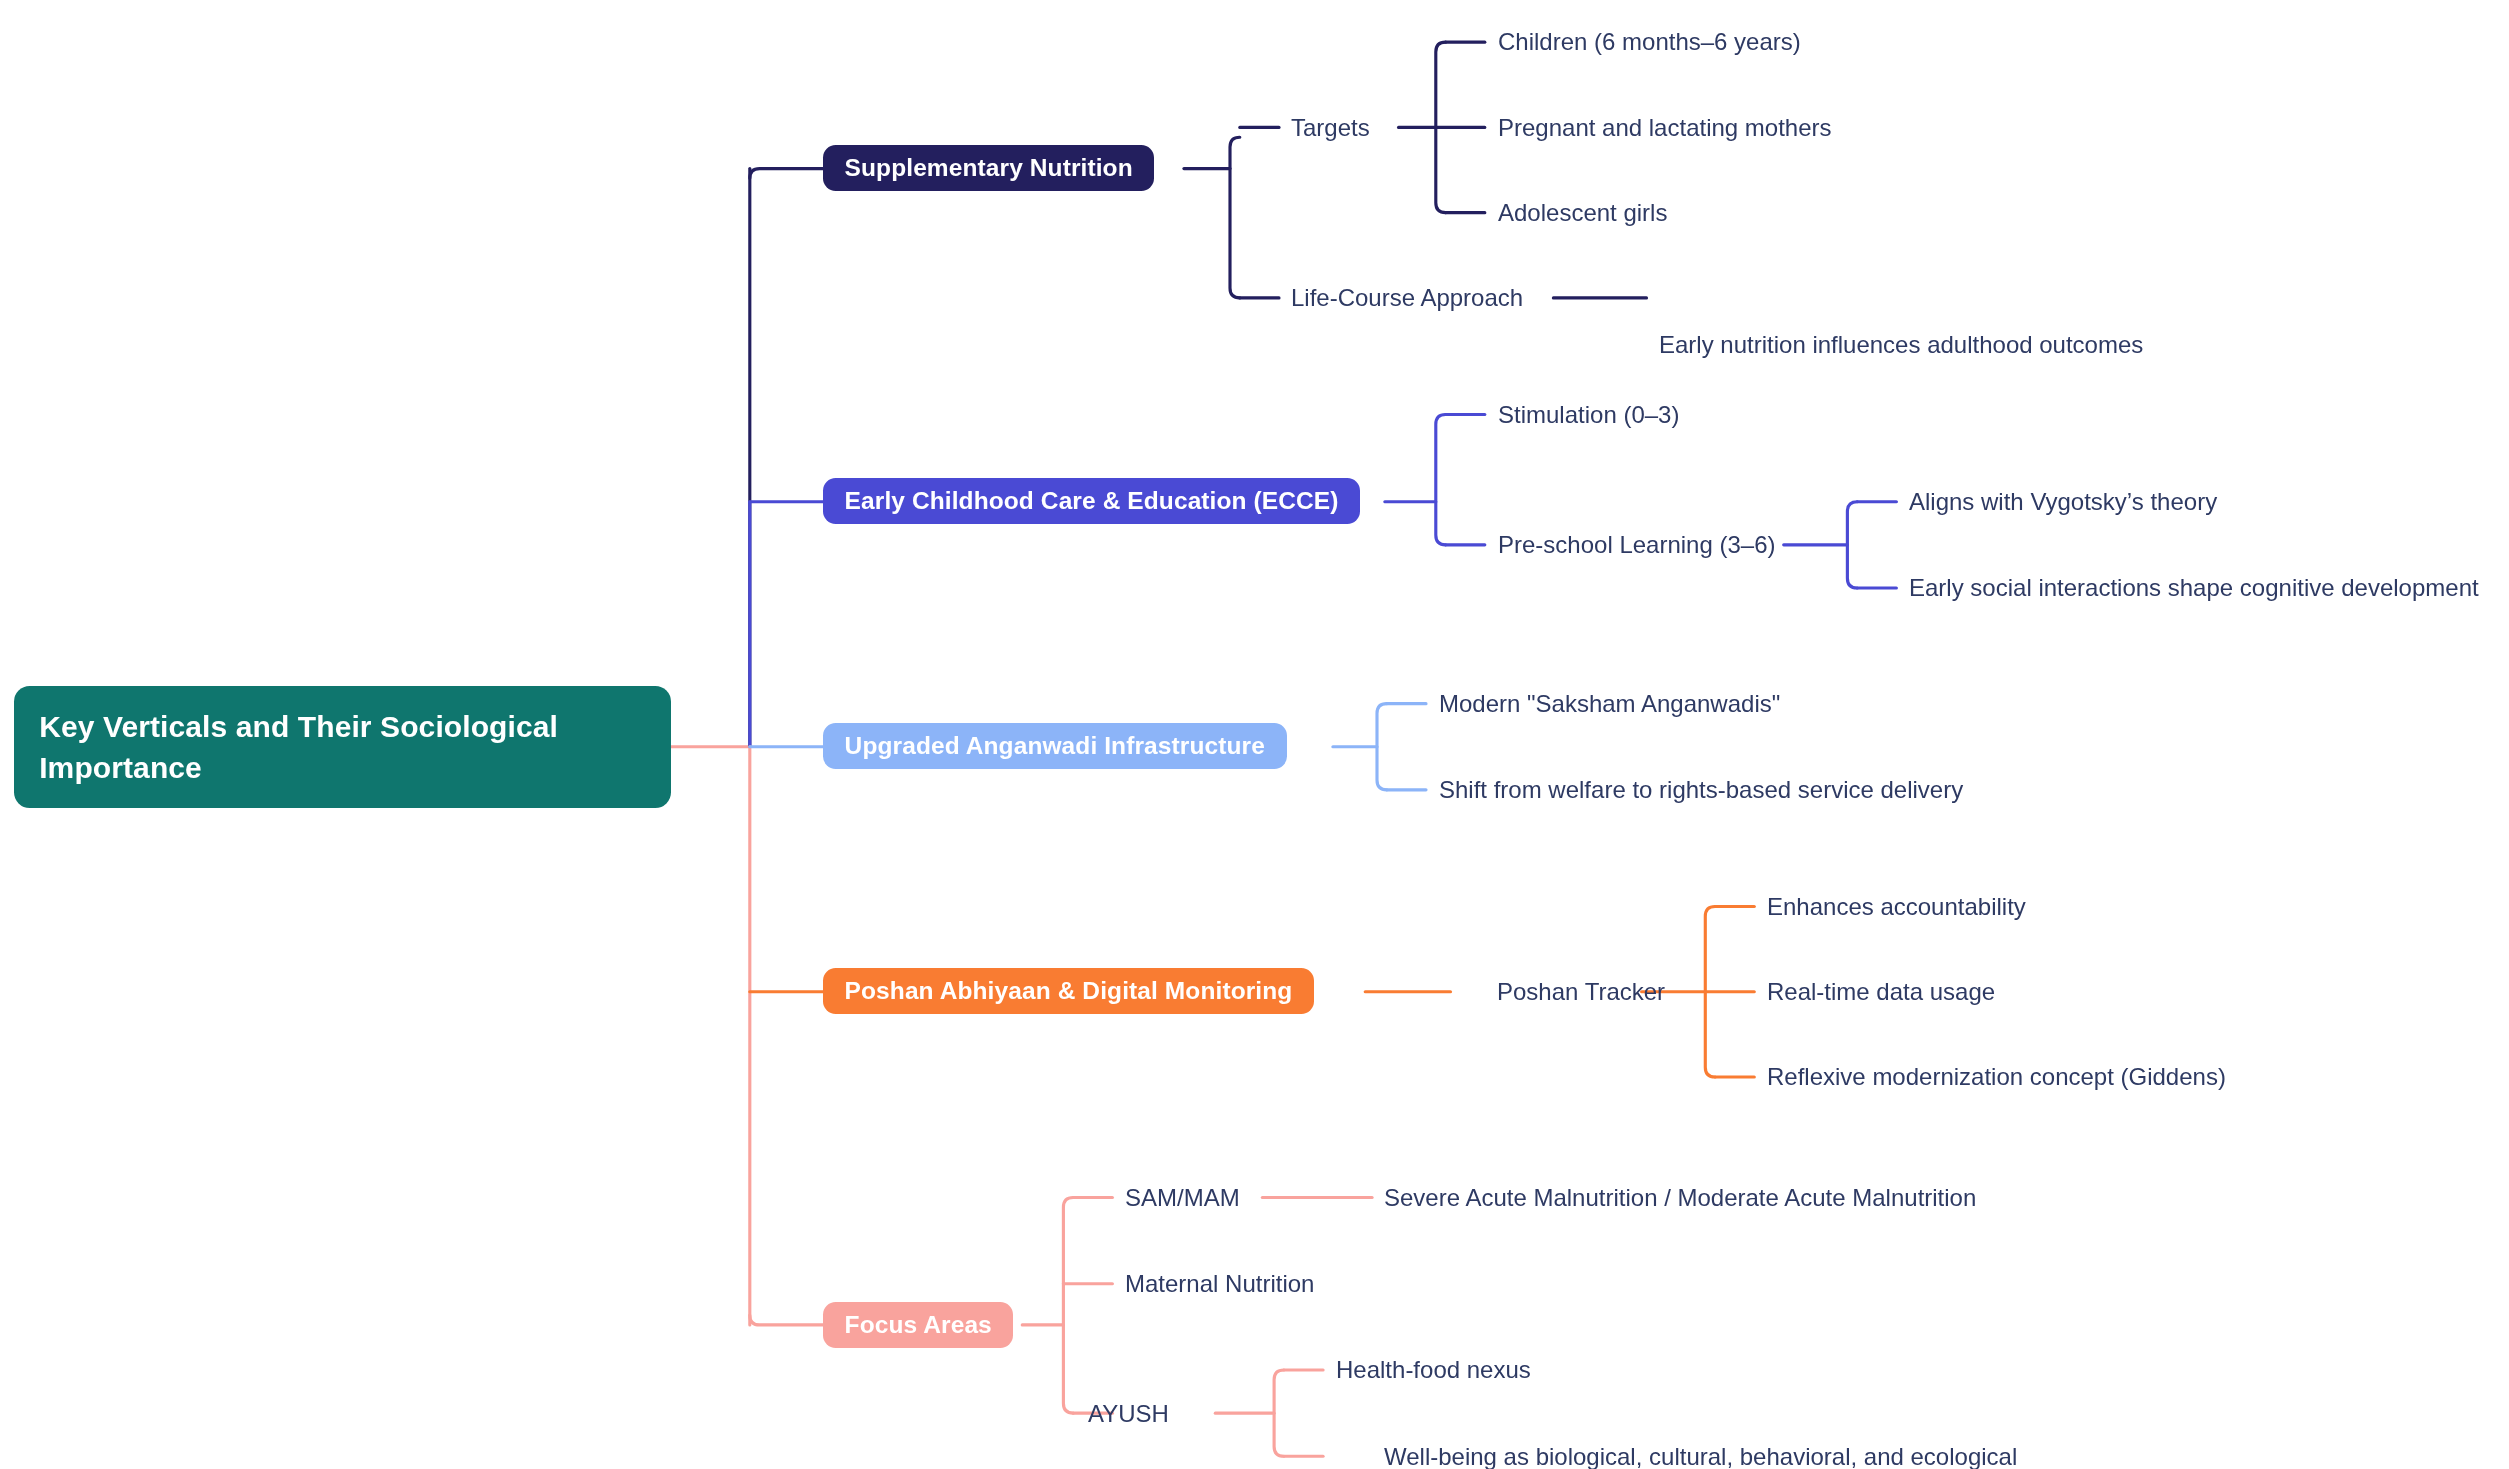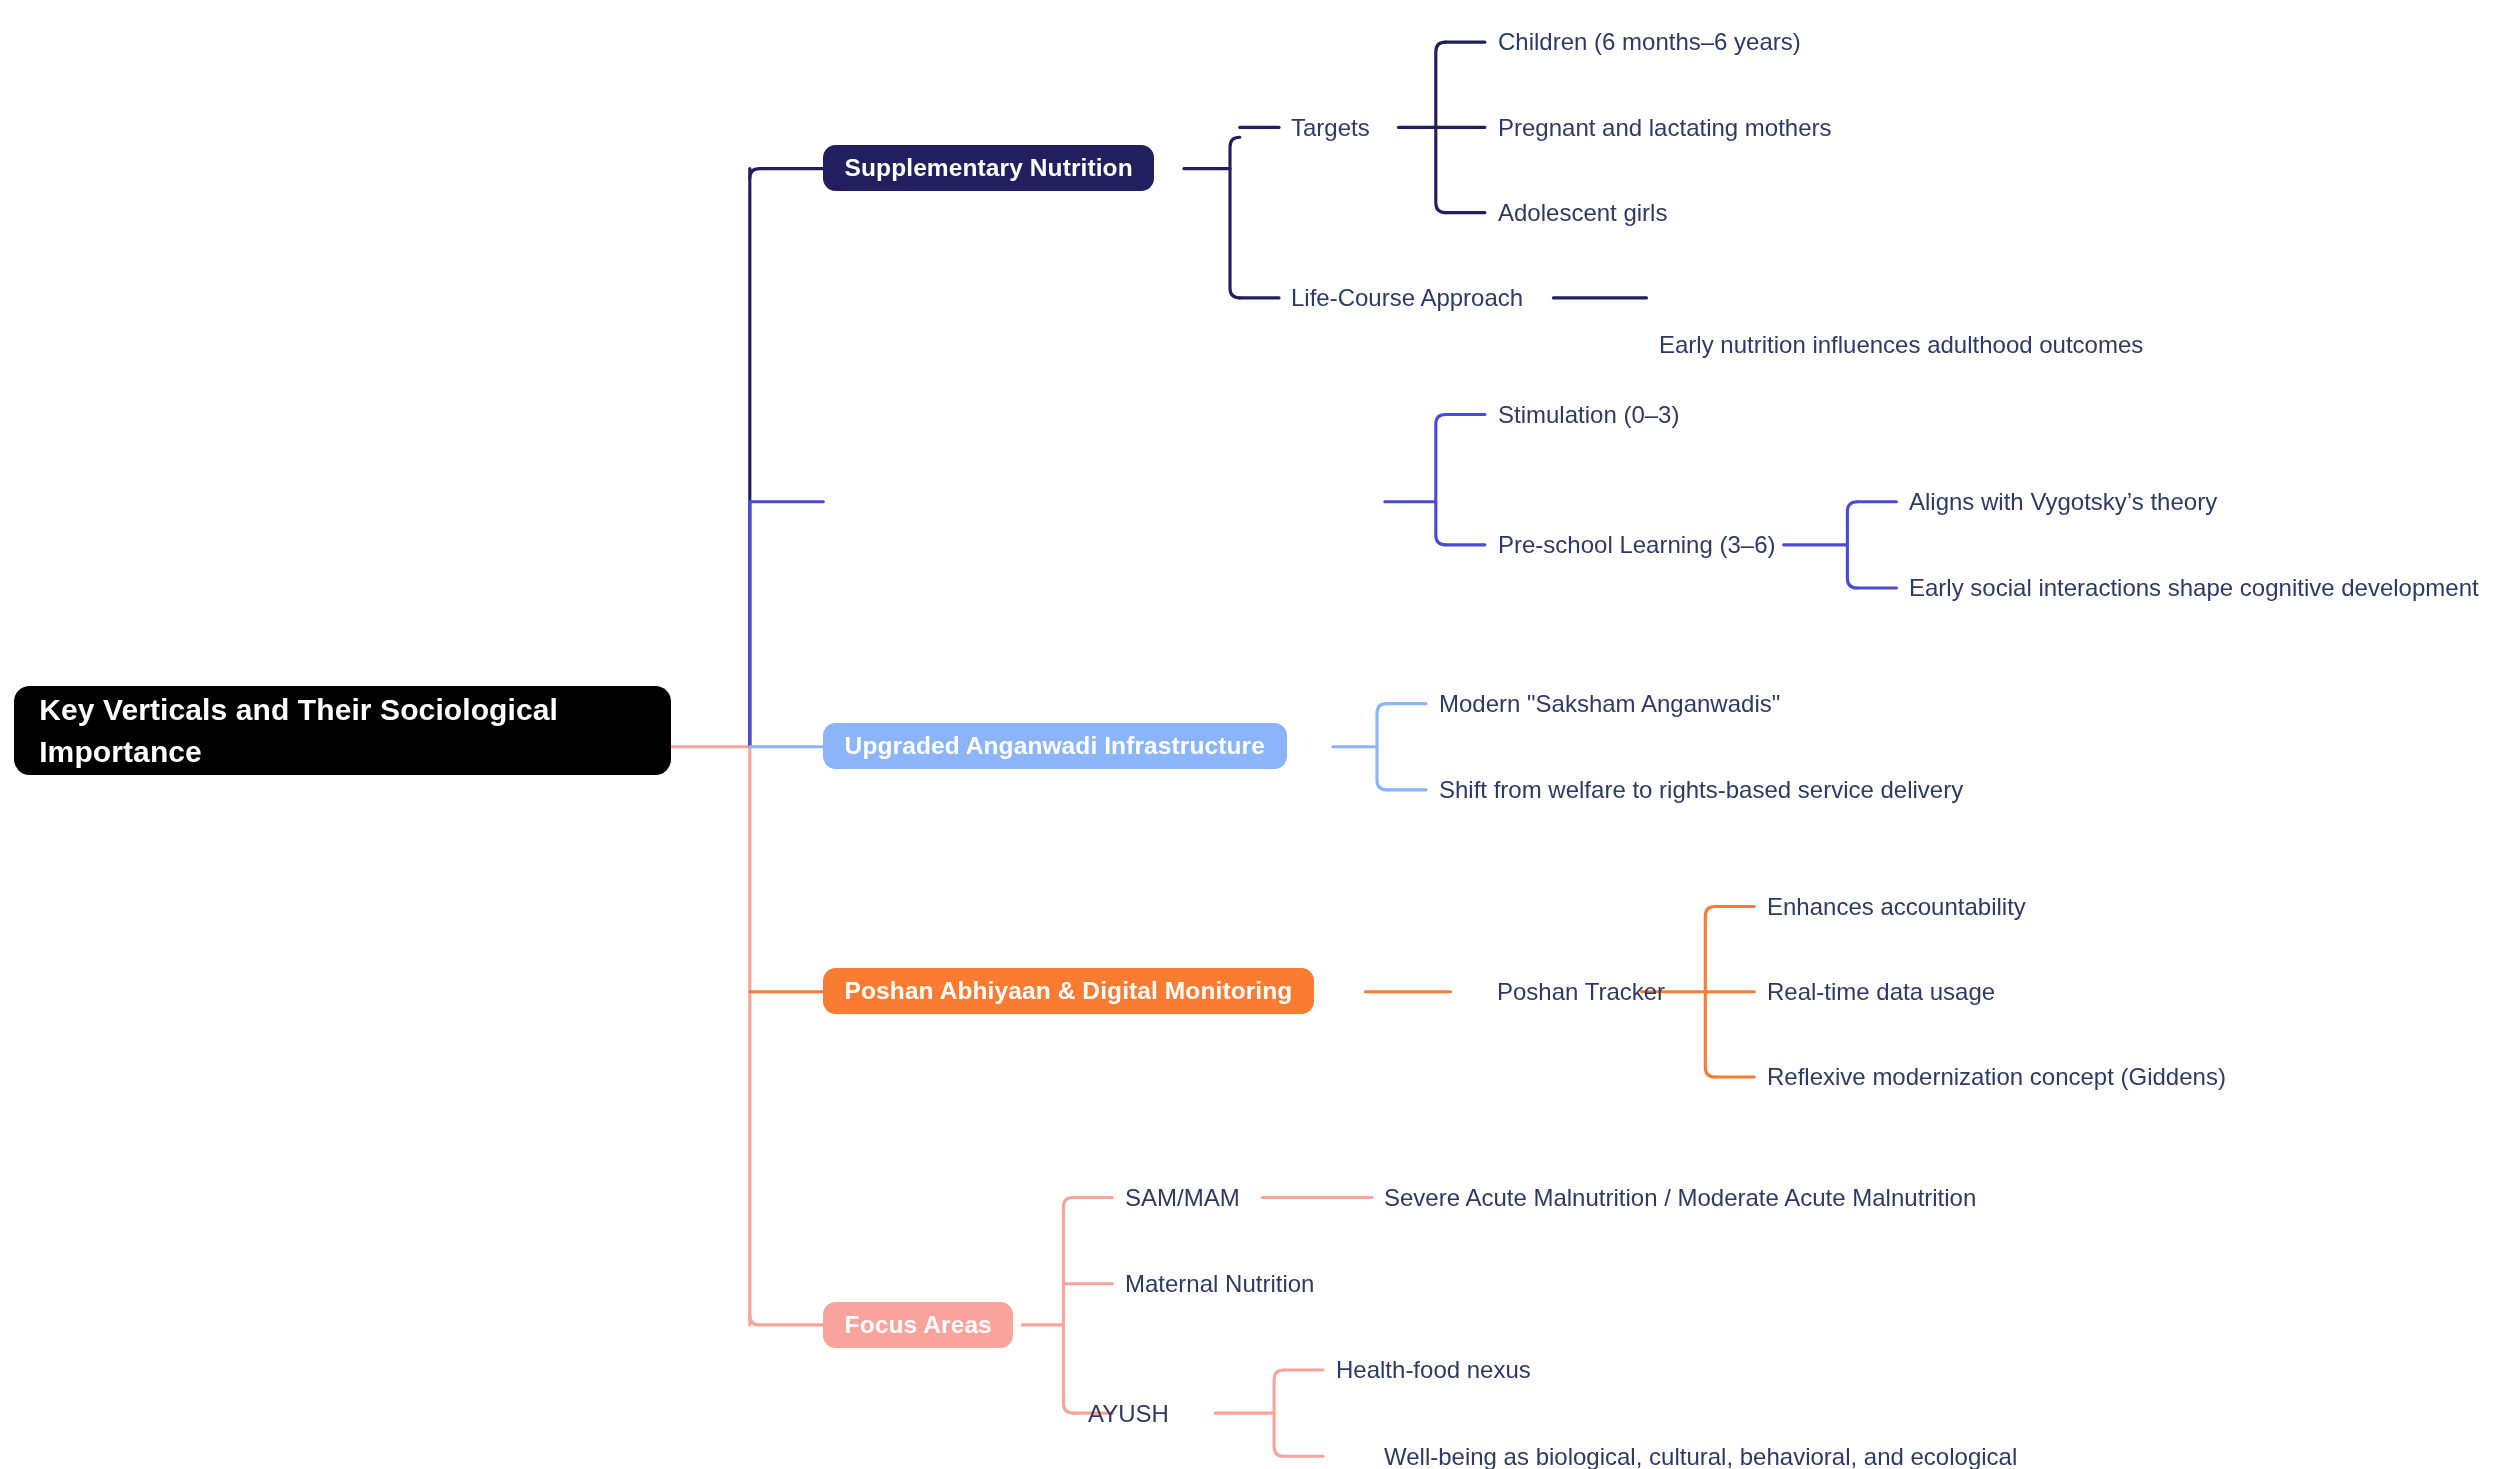--- a/index.html
+++ b/index.html
@@ -110,37 +110,40 @@
     <path d="M1095 1442 H1135" stroke="#f9a39d"></path>
 
     <path d="M1288 1222 H1400" stroke="#f9a39d"></path>
 
     <path d="M1240 1442 H1300" stroke="#f9a39d"></path>
     <path d="M1310 1398 Q1300 1398 1300 1408 V1476 Q1300 1486 1310 1486" stroke="#f9a39d"></path>
     <path d="M1310 1398 H1350" stroke="#f9a39d"></path>
     <path d="M1310 1486 H1350" stroke="#f9a39d"></path>
   </svg>
 
-  <div class="pill root" style="left:13.7px;top:686px;width:657px;height:89px;background:#000000;">
+  <div class="pill root" style="left:13.7px;top:686px;width:657px;height:122px;background:#0f766e;">
     <span>Key Verticals and Their Sociological Importance</span>
   </div>
 
   <div class="pill lvl1" style="left:823px;top:145px;background:#231f5e;">
     <span>Supplementary Nutrition</span>
   </div>
 
   <div class="lbl l2" style="left:1291px;top:116px;">Targets</div>
 
   <div class="lbl l3" style="left:1498px;top:30px;">Children (6 months–6 years)</div>
   <div class="lbl l3" style="left:1498px;top:116px;">Pregnant and lactating mothers</div>
   <div class="lbl l3" style="left:1498px;top:201px;">Adolescent girls</div>
 
   <div class="lbl l2" style="left:1291px;top:286px;">Life-Course Approach</div>
   <div class="lbl l3" style="left:1659px;top:286px;margin-top:47px;">Early nutrition influences adulthood outcomes</div>
 
+  <div class="pill lvl1" style="left:823px;top:478px;background:#4a4ad4;">
+    <span>Early Childhood Care &amp; Education (ECCE)</span>
+  </div>
 
   <div class="lbl l2" style="left:1498px;top:403px;">Stimulation (0–3)</div>
 
   <div class="lbl l2" style="left:1498px;top:533px;">Pre-school Learning (3–6)</div>
 
   <div class="lbl l3" style="left:1909px;top:490px;">Aligns with Vygotsky’s theory</div>
   <div class="lbl l3" style="left:1909px;top:576px;">Early social interactions shape cognitive development</div>
 
   <div class="pill lvl1" style="left:823px;top:723px;background:#8cb4f8;">
     <span>Upgraded Anganwadi Infrastructure</span>

